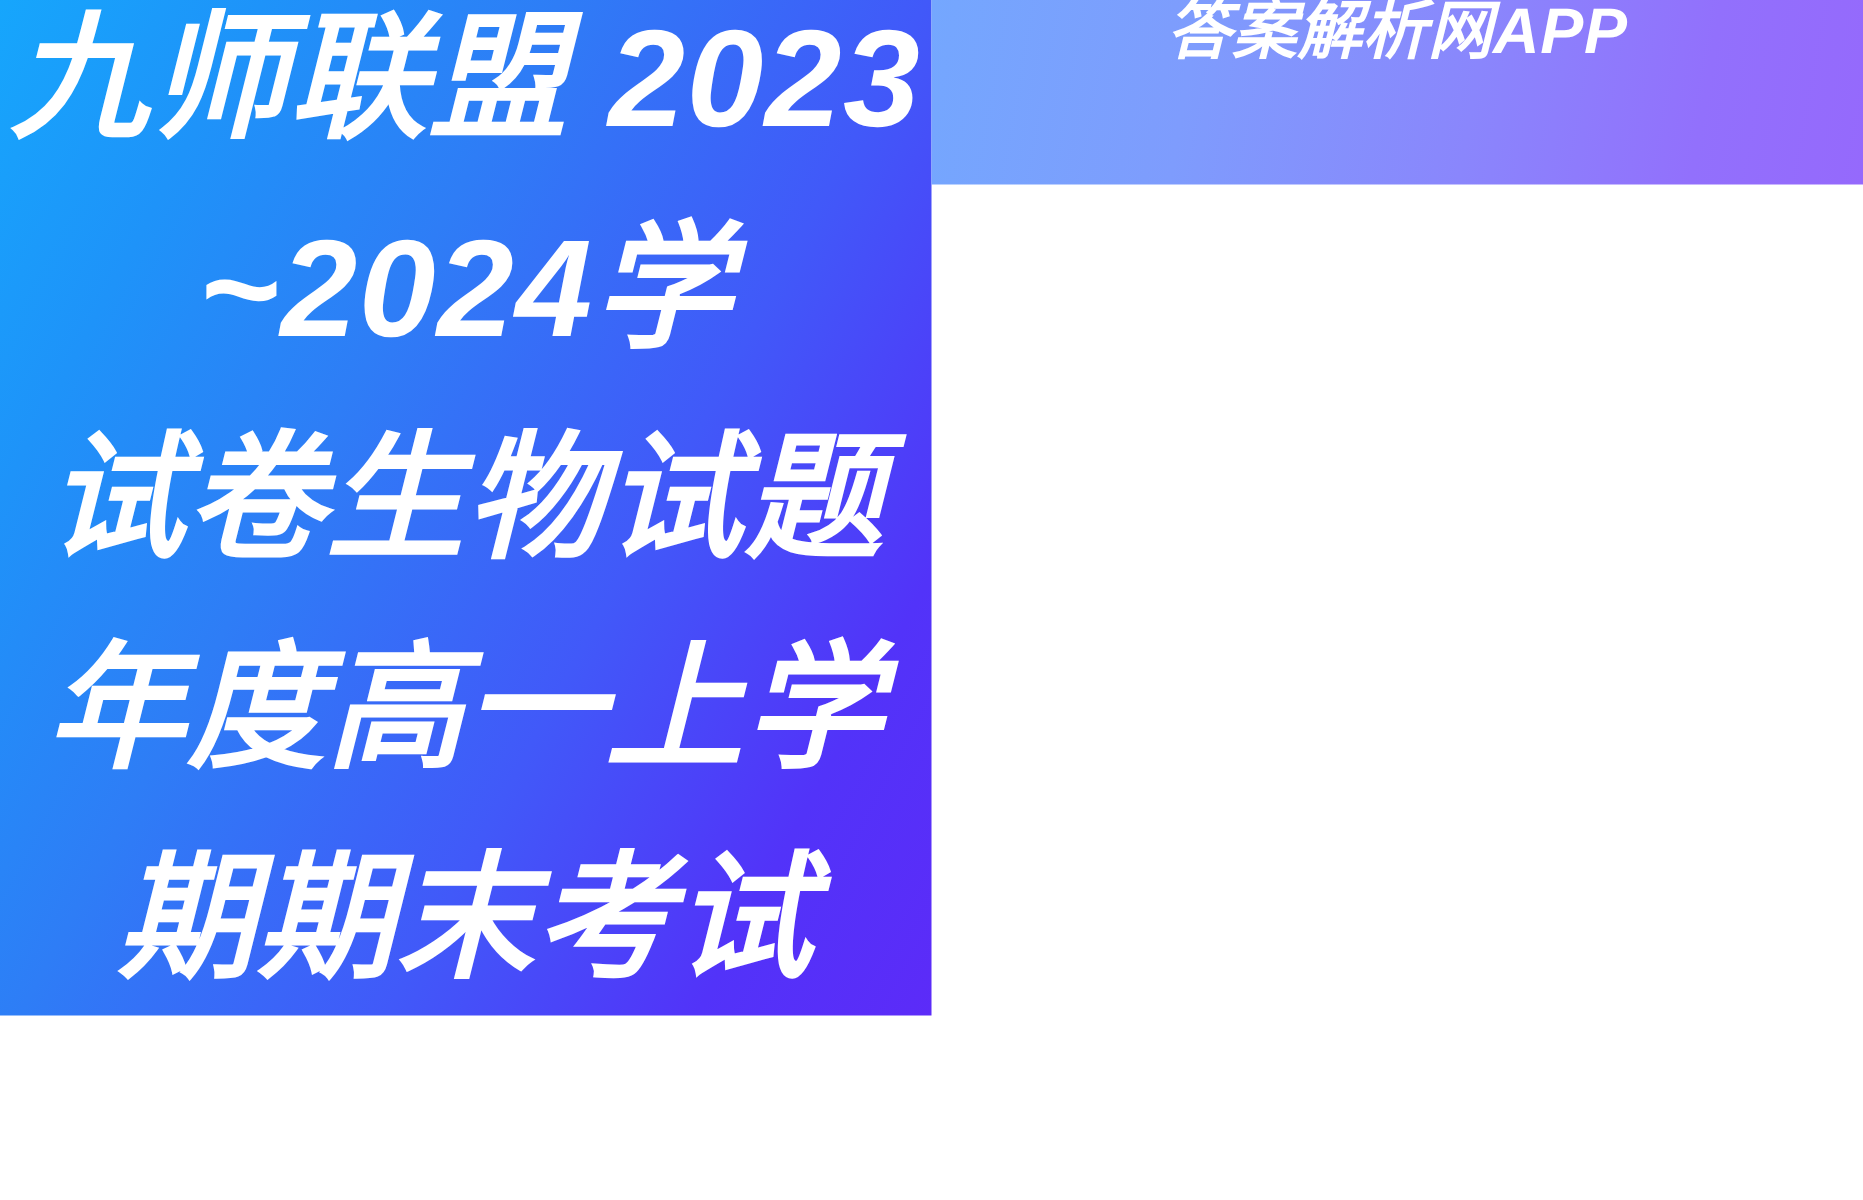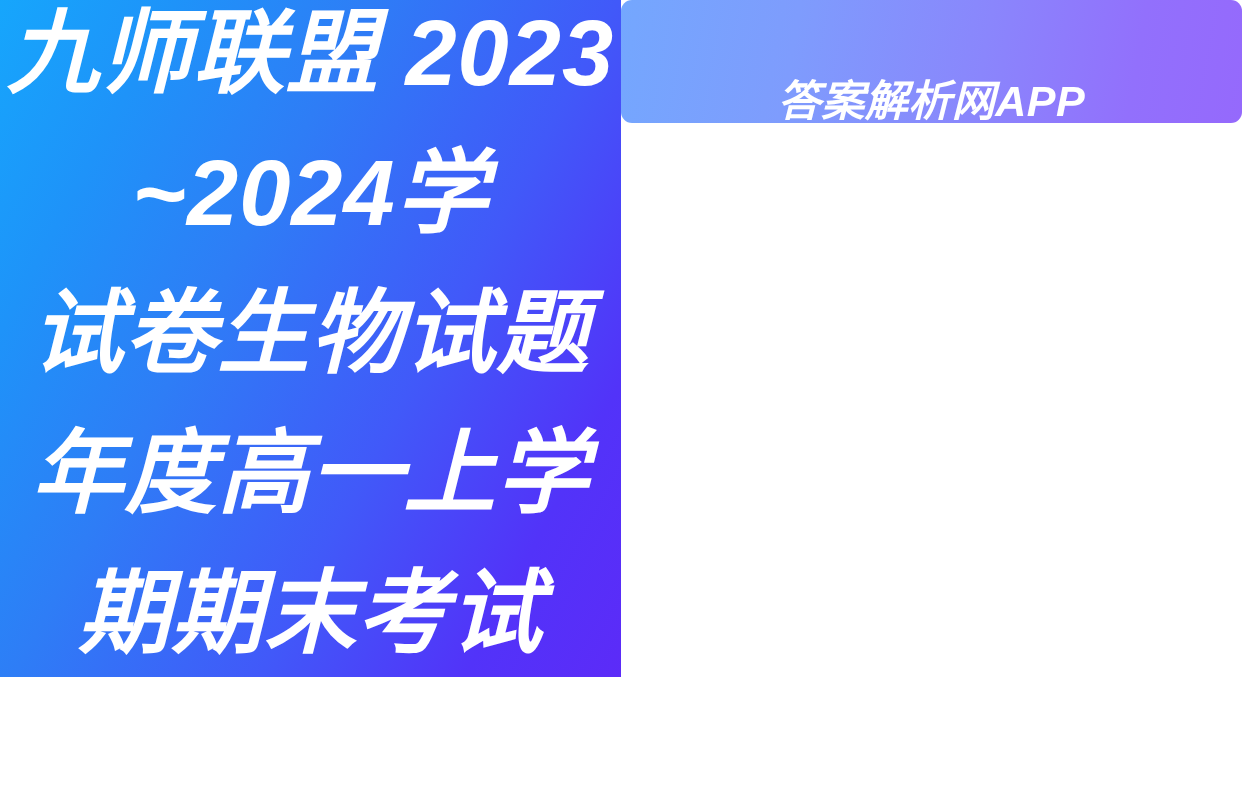--- a/index.html
+++ b/index.html
@@ -64,23 +64,22 @@
     width: 1242px;
     height: 123px;
     box-sizing: border-box;
     background: linear-gradient(100deg,
                 #74A7FE 0%,
                 #7E9CFD 28%,
                 #8A86FC 58%,
                 #9270FC 82%,
                 #9569FC 100%);
     display: flex;
-    align-items: flex-end;
+    align-items: flex-start;
     justify-content: center;
-    border-radius: 11px;
   }
 
   .footer-brand {
     margin: 0;
     padding: 0;
     color: #ffffff;
     font-family: "Liberation Sans", "DejaVu Sans", sans-serif;
     font-weight: 700;
     font-style: italic;
     font-size: 43px;

